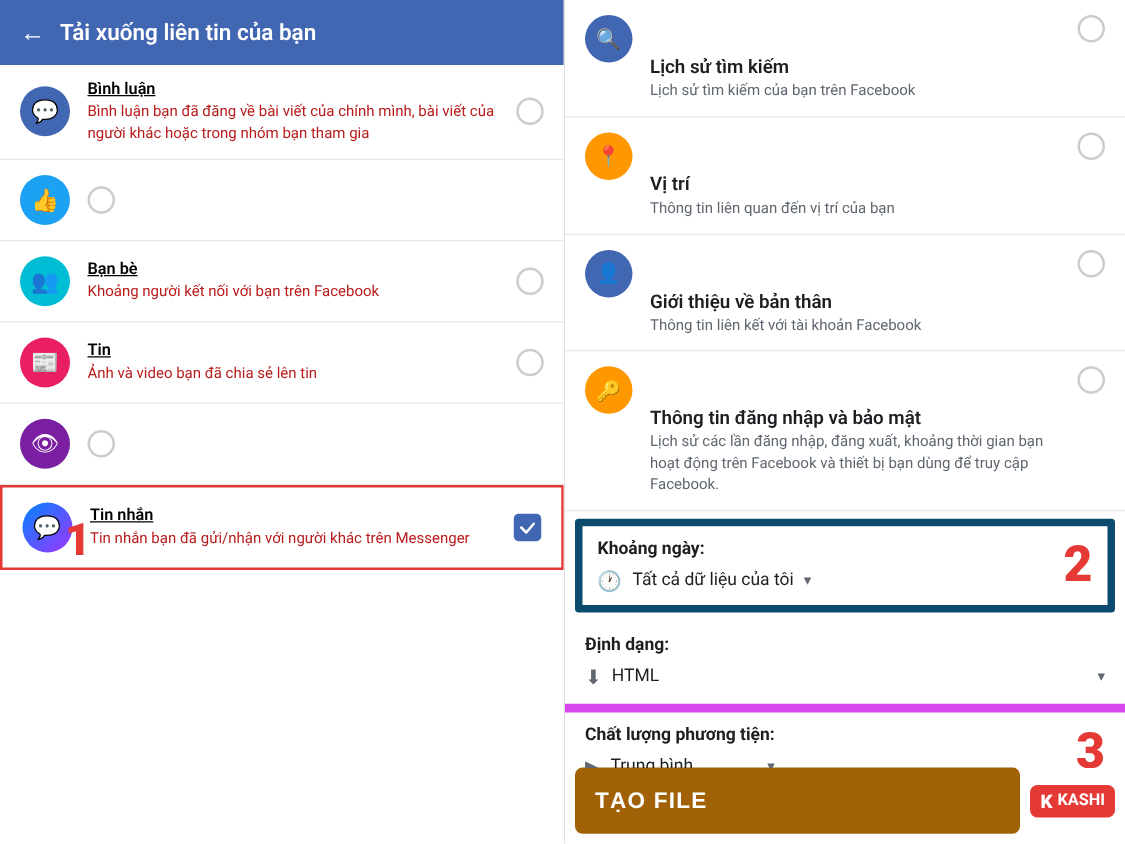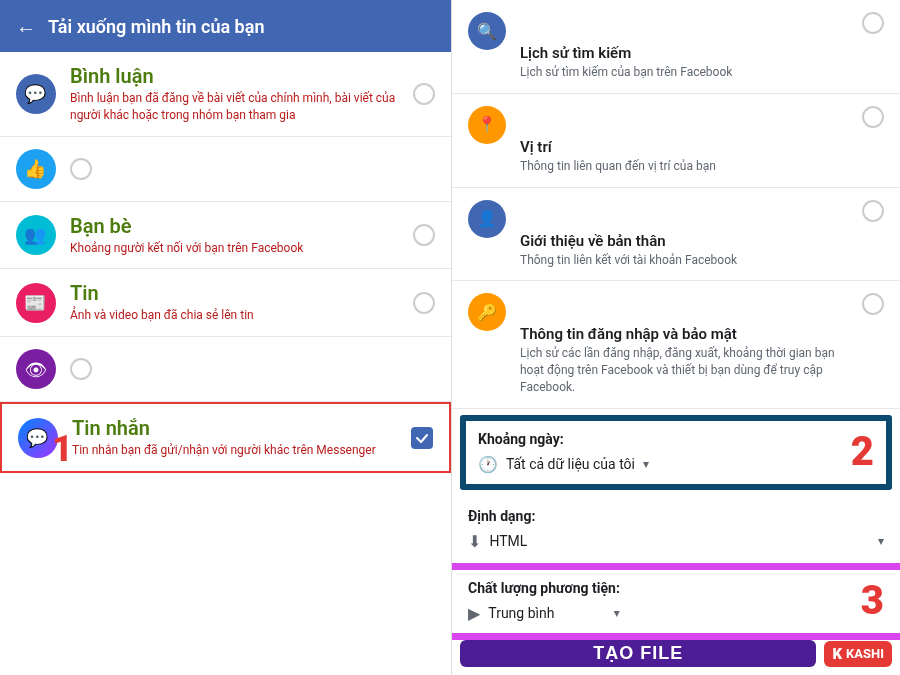--- a/index.html
+++ b/index.html
@@ -83,24 +83,25 @@
     .icon-pink { background: #E91E63; }
     .icon-purple { background: #7B1FA2; }
     .icon-orange { background: #FF9800; }
     .icon-messenger { background: linear-gradient(135deg, #0084ff, #a033ff); }
 
     .item-text {
       flex: 1;
     }
 
     .item-title {
-      font-size: 20px;
+      font-size: 13px;
       font-weight: 600;
-      color: #4d7c0f;
+      color: #000000;
       margin-bottom: 2px;
+      text-decoration: underline;
     }
 
     .item-desc {
       font-size: 12px;
       color: #b91c1c;
       line-height: 1.4;
     }
 
     .item-radio {
       width: 22px;
@@ -189,33 +190,32 @@
     .form-select-arrow {
       font-size: 12px;
       color: #606770;
     }
 
     .bottom-section {
       padding: 0 8px 8px 8px;
     }
 
     .create-btn {
-      background: #4c1d95;
+      background: #a16207;
       color: #fff;
       border: none;
       border-radius: 6px;
       font-size: 18px;
       font-weight: 700;
       letter-spacing: 1px;
       width: 100%;
-      padding: 3px;
+      padding: 16px;
       cursor: pointer;
       display: flex;
       align-items: center;
-      justify-content: center;
       gap: 0;
       text-transform: uppercase;
     }
 
     .kashi-badge {
       background: #e53935;
       border-radius: 6px;
       color: #fff;
       font-size: 13px;
       font-weight: 700;
@@ -236,21 +236,21 @@
       align-items: center;
       gap: 8px;
     }
   </style>
 </head>
 <body>
 
 <div class="left-panel">
   <div class="header">
     <span class="header-back">←</span>
-    <span class="header-title">Tải xuống mình tin của bạn</span>
+    <span class="header-title">Tải xuống liên tin của bạn</span>
   </div>
 
   <div class="left-list">
 
     <div class="list-item">
       <div class="item-icon icon-blue">💬</div>
       <div class="item-text">
         <div class="item-title">Bình luận</div>
         <div class="item-desc">Bình luận bạn đã đăng về bài viết của chính mình, bài viết của người khác hoặc trong nhóm bạn tham gia</div>
       </div>

